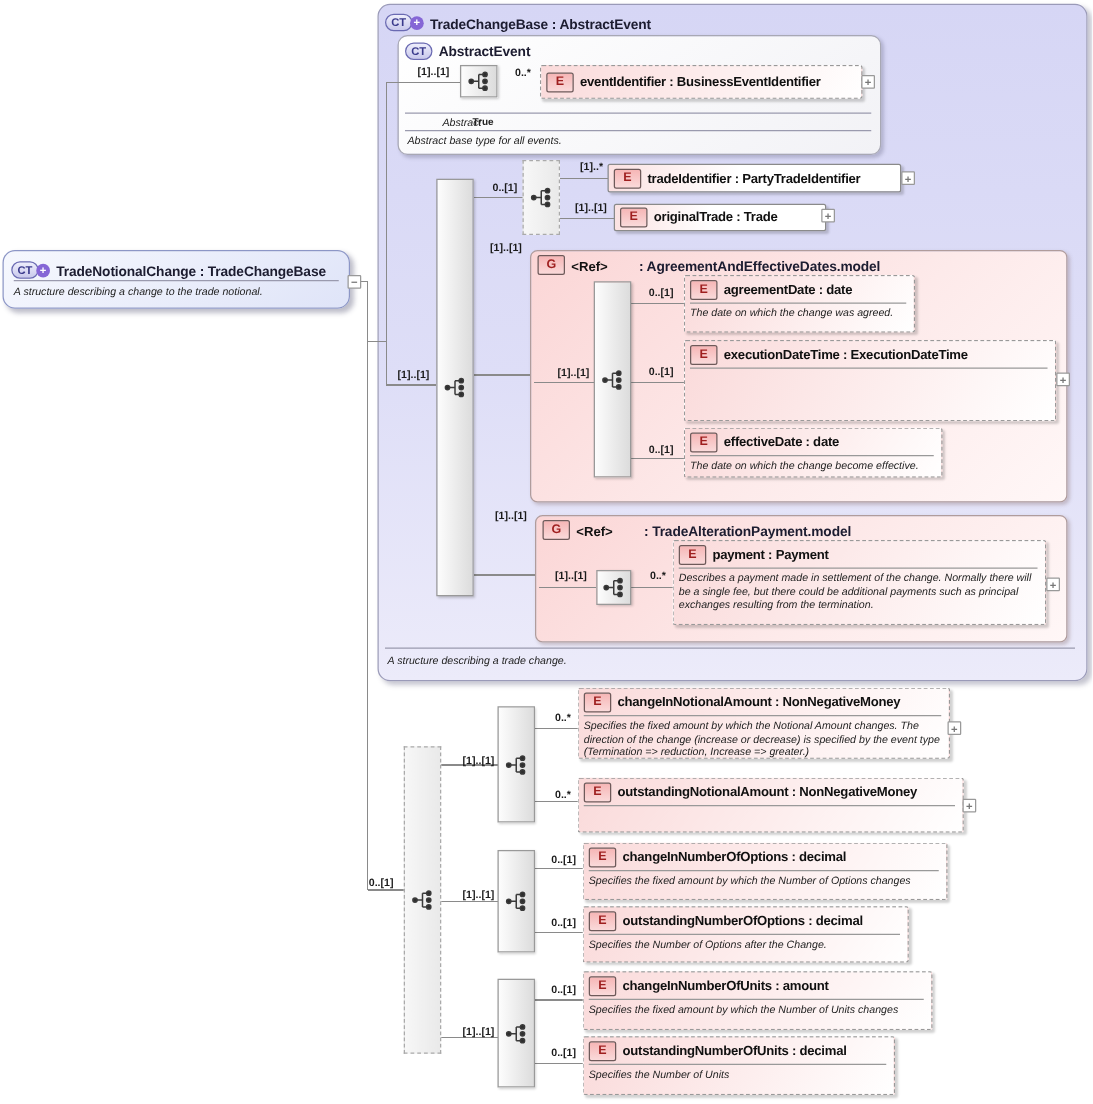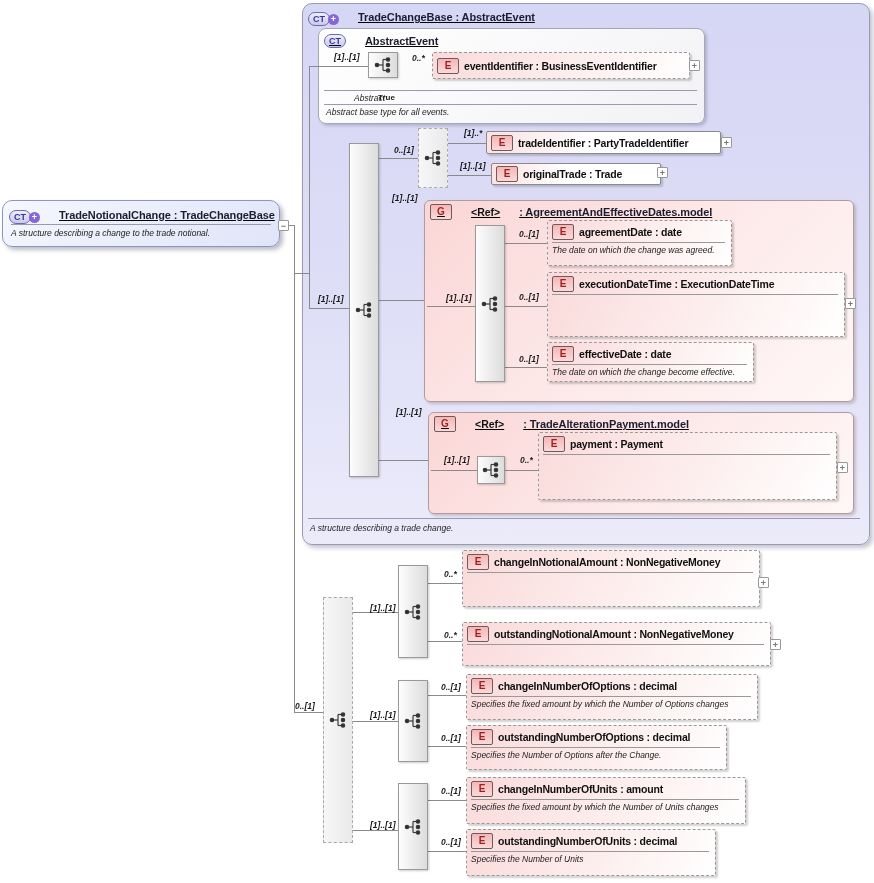--- a/index.html
+++ b/index.html
@@ -14,23 +14,23 @@
   .rootbox{position:absolute;border:1.5px solid #8c96c6;border-radius:10px;
           background:linear-gradient(145deg,#f6f8fe 0%,#dfe4f8 100%);
           box-shadow:3px 3px 4px rgba(90,90,120,.4);}
   .innerbox{position:absolute;border:1px solid #a8a8b4;border-radius:8px;
           background:linear-gradient(145deg,#ffffff 0%,#f2f2f6 100%);
           box-shadow:2px 2px 3px rgba(90,90,120,.3);}
   .group{position:absolute;border:1px solid #b09c9c;border-radius:6px;
           background:linear-gradient(135deg,#fbd6d6 0%,#fdeaea 55%,#fff7f7 100%);
           box-shadow:2px 2px 3px rgba(120,90,90,.3);}
   
-  .hdr{position:absolute;display:flex;align-items:center;gap:19px;white-space:nowrap;text-decoration:underline;}
+  .hdr{position:absolute;display:flex;align-items:flex-end;gap:5px;white-space:nowrap;}
   .htitle{font-weight:bold;font-size:11px;color:#1c1c30;letter-spacing:-.1px;}
-  .ref{font-weight:bold;font-size:10.5px;color:#111;margin-right:0;}
+  .ref{font-weight:bold;font-size:10.5px;color:#111;margin-right:20px;}
   
   .bct{display:inline-block;border:1px solid #6a6ab2;border-radius:8px;padding:0 4px;
        background:linear-gradient(#eeeefc,#c9c9ec);color:#3a3a8c;
        font-weight:bold;font-size:9px;line-height:12px;}
   .pcirc{display:inline-block;width:11px;height:11px;border-radius:50%;background:#8566d6;
        color:#fff;font-weight:bold;font-size:9px;line-height:11px;text-align:center;margin-left:-2px;}
   .be{display:inline-block;width:20px;height:14px;flex:0 0 20px;border:1px solid #6e5a5a;border-radius:2px;
        background:linear-gradient(#f6b6b6,#fadada);color:#9e1f1f;
        font-weight:bold;font-size:10px;line-height:14px;text-align:center;}
   
@@ -43,21 +43,21 @@
   .ctxt{font-weight:bold;font-size:10.5px;color:#101010;letter-spacing:-.2px;}
   .csep{border-top:1px solid #999;margin:2px 2px 2px 0;}
   .cann{font-style:italic;font-size:8.5px;line-height:10.5px;color:#222;}
   
   .bar{position:absolute;border:1px solid #999;box-sizing:border-box;
        background:linear-gradient(to right,#fdfdfd 0%,#dcdcdc 100%);
        display:flex;align-items:center;justify-content:center;
        box-shadow:1px 1px 2px rgba(0,0,0,.2);}
   .bar.dash{border:1px dashed #aaa;background:linear-gradient(to right,#f7f7f7,#e9e9e9);box-shadow:none;}
   
-  .lbl{position:absolute;font-style:italic;font-weight:bold;font-size:8.5px;color:#1a1a1a;white-space:nowrap;}
+  .lbl{position:absolute;font-weight:bold;font-size:8.5px;color:#1a1a1a;white-space:nowrap;}
   
   .hnd{position:absolute;width:11px;height:11px;background:#fff;border:1px solid #999;
        color:#777;font-weight:bold;font-size:9px;line-height:10px;text-align:center;
        box-sizing:border-box;border-radius:1px;}
   
   .sep{position:absolute;border-top:1px solid #9a9aae;}
   .ann{position:absolute;font-style:italic;font-size:8.5px;color:#222;white-space:nowrap;}
   .prop{position:absolute;font-style:italic;font-size:8.5px;color:#222;margin-left:28px;}
   .propv{position:absolute;font-weight:bold;font-size:8px;color:#222;}
   .glyph{display:block;}
@@ -255,20 +255,21 @@
         </g>
       </svg>
   </div>
   <div class="lbl fg" style="left:520px;top:455px;">0..*</div>
   <div class="card fg" style="left:538px;top:432px;width:299px;height:68px;">
     <div class="trow">
       <span class="be">E</span>
       <span class="ctxt">payment : Payment</span>
     </div>
     <div class="csep"></div>
+    <div class="cann">Describes a payment made in settlement of the change. Normally there will be a single fee, but there could be additional payments such as principal exchanges resulting from the termination.</div>
   </div>
   <div class="hnd fg" style="left:837px;top:462px;">+</div>
 
   <div class="lbl fg" style="left:295px;top:701px;">0..[1]</div>
   <div class="bar dash fg" style="left:323px;top:597px;width:30px;height:246px;">
     <svg class="glyph" width="18" height="18" viewBox="0 0 18 18">
         <g stroke="#3a3a3a" stroke-width="1.2" fill="#2e2e2e">
           <line x1="3" y1="9" x2="9" y2="9"></line>
           <line x1="9" y1="3.5" x2="9" y2="14.5"></line>
           <line x1="9" y1="3.5" x2="13" y2="3.5"></line>
@@ -327,20 +328,21 @@
       </svg>
   </div>
 
   <div class="lbl fg" style="left:444px;top:569px;">0..*</div>
   <div class="card fg" style="left:462px;top:550px;width:298px;height:57px;">
     <div class="trow">
       <span class="be">E</span>
       <span class="ctxt">changeInNotionalAmount : NonNegativeMoney</span>
     </div>
     <div class="csep"></div>
+    <div class="cann">Specifies the fixed amount by which the Notional Amount changes. The direction of the change (increase or decrease) is specified by the event type (Termination =&gt; reduction, Increase =&gt; greater.)</div>
   </div>
   <div class="hnd fg" style="left:758px;top:577px;">+</div>
 
   <div class="lbl fg" style="left:444px;top:630px;">0..*</div>
   <div class="card fg" style="left:462px;top:622px;width:309px;height:44px;">
     <div class="trow">
       <span class="be">E</span>
       <span class="ctxt">outstandingNotionalAmount : NonNegativeMoney</span>
     </div>
     <div class="csep"></div>

